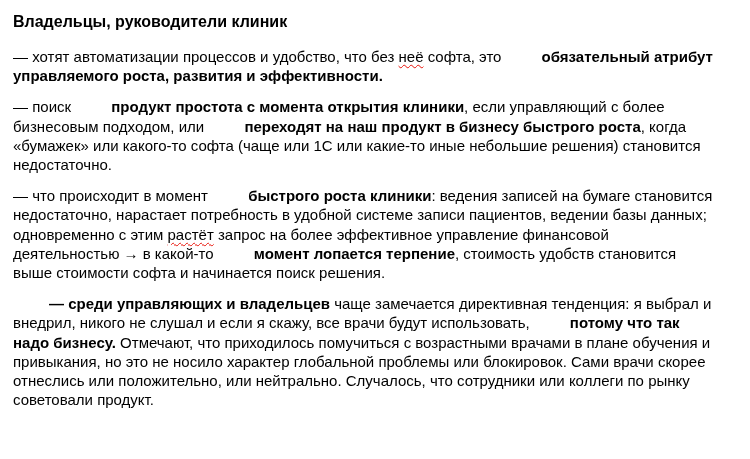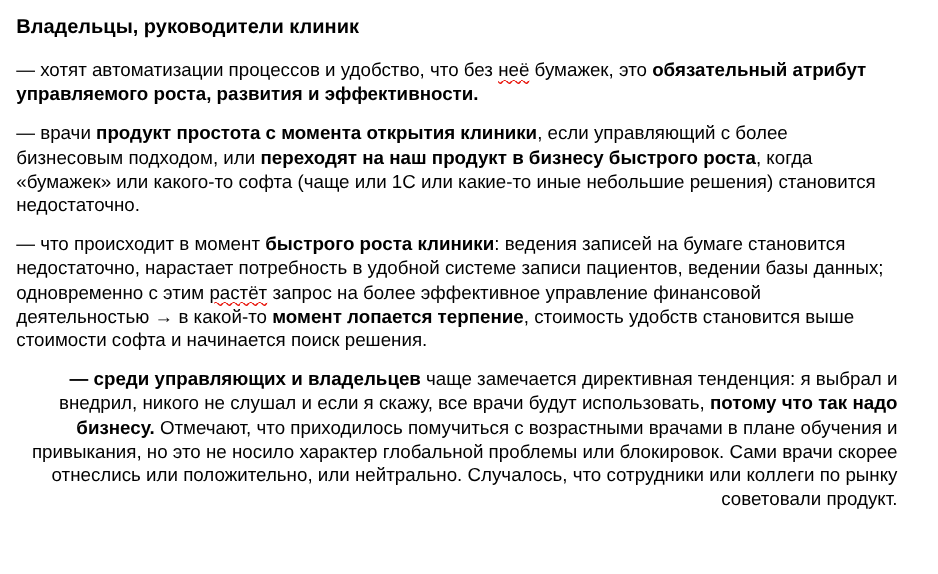--- a/index.html
+++ b/index.html
@@ -25,35 +25,35 @@
     line-height: 20px;
     font-weight: 700;
     margin: 0 0 15px 0;
   }
   p.para {
     font-size: 15px;
     line-height: 19.2px;
     margin: 0 0 12px 0;
     word-spacing: normal;
   }
-  p.para:last-child { margin-bottom: 0; text-align: right; }
-  .b { font-weight: 700; }
+  p.para:last-child { margin-bottom: 0; }
+  .b { font-weight: 700; margin-left: 36px; }
   .sp {
     text-decoration-line: underline;
     text-decoration-style: wavy;
     text-decoration-color: #e81309;
     text-decoration-thickness: 1px;
     text-underline-offset: 2px;
     margin-top: 20px;
   }
 </style>
 </head>
 <body>
 
 <main class="page">
   <h1 class="doc-heading">Владельцы, руководители клиник</h1>
   <div id="paragraphs">
-      <p class="para"><span>— хотят автоматизации процессов и удобство, что без </span><span class="sp">неё</span><span> бумажек, это </span><span class="b">обязательный атрибут управляемого роста, развития и эффективности.</span></p>
-      <p class="para"><span>— врачи </span><span class="b">продукт простота с момента открытия клиники</span><span>, если управляющий с более бизнесовым подходом, или </span><span class="b">переходят на наш продукт в бизнесу быстрого роста</span><span>, когда «бумажек» или какого-то софта (чаще или 1С или какие-то иные небольшие решения) становится недостаточно.</span></p>
+      <p class="para"><span>— хотят автоматизации процессов и удобство, что без </span><span class="sp">неё</span><span> софта, это </span><span class="b">обязательный атрибут управляемого роста, развития и эффективности.</span></p>
+      <p class="para"><span>— поиск </span><span class="b">продукт простота с момента открытия клиники</span><span>, если управляющий с более бизнесовым подходом, или </span><span class="b">переходят на наш продукт в бизнесу быстрого роста</span><span>, когда «бумажек» или какого-то софта (чаще или 1С или какие-то иные небольшие решения) становится недостаточно.</span></p>
       <p class="para"><span>— что происходит в момент </span><span class="b">быстрого роста клиники</span><span>: ведения записей на бумаге становится недостаточно, нарастает потребность в удобной системе записи пациентов, ведении базы данных; одновременно с этим </span><span class="sp">растёт</span><span> запрос на более эффективное управление финансовой деятельностью → в какой-то </span><span class="b">момент лопается терпение</span><span>, стоимость удобств становится выше стоимости софта и начинается поиск решения.</span></p>
       <p class="para"><span class="b">— среди управляющих и владельцев</span><span> чаще замечается директивная тенденция: я выбрал и внедрил, никого не слушал и если я скажу, все врачи будут использовать, </span><span class="b">потому что так надо бизнесу.</span><span> Отмечают, что приходилось помучиться с возрастными врачами в плане обучения и привыкания, но это не носило характер глобальной проблемы или блокировок. Сами врачи скорее отнеслись или положительно, или нейтрально. Случалось, что сотрудники или коллеги по рынку советовали продукт.</span></p>
     </div>
 </main>
 
 </body></html>

